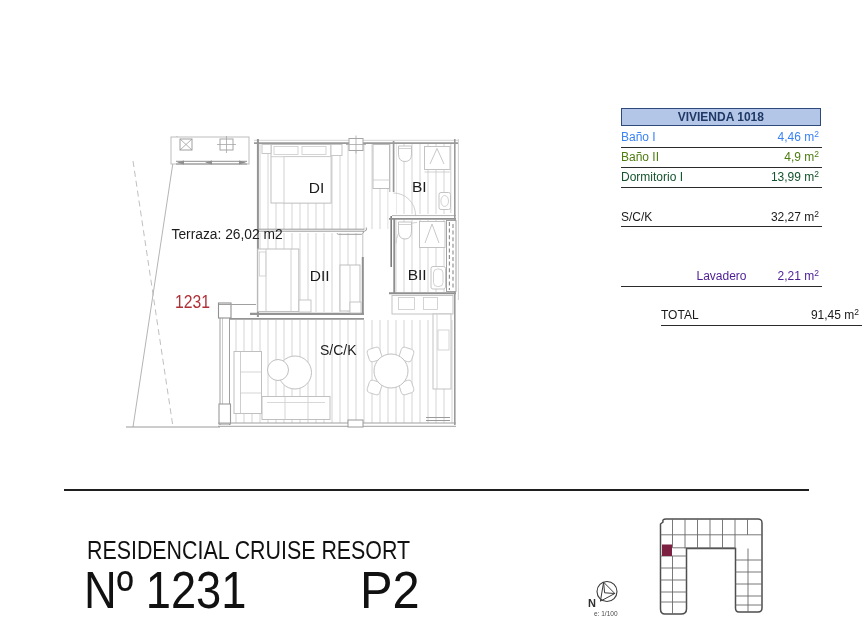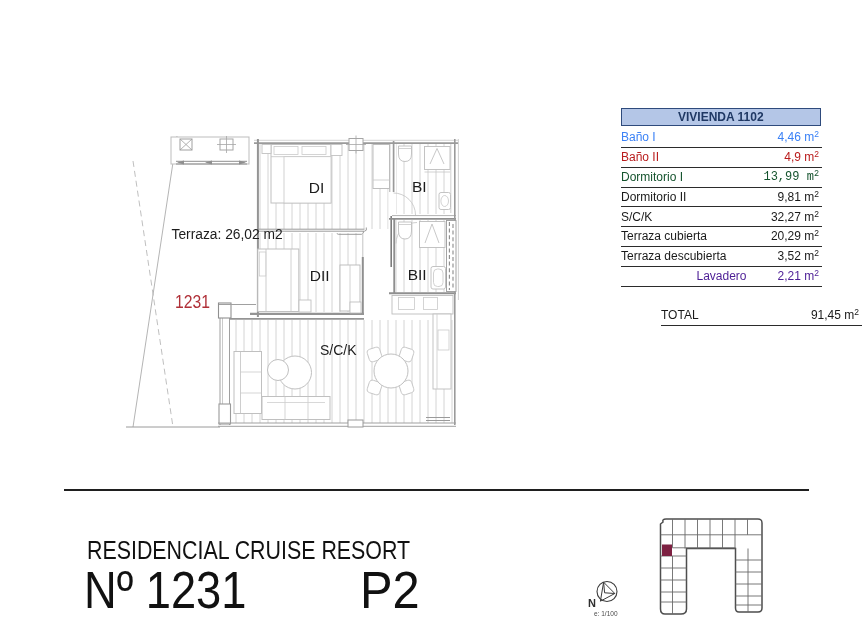--- a/index.html
+++ b/index.html
@@ -255,35 +255,32 @@
 
   <text x="320" y="355" font-size="14" fill="#1c1c1c" font-family="Liberation Sans, sans-serif">S/C/K</text>
 
   <text x="171.5" y="239" font-size="13.8" fill="#1c1c1c" font-family="Liberation Sans, sans-serif">Terraza: 26,02 m2</text>
 
   <text x="174.9" y="307.5" font-size="18.5" fill="#b03038" textLength="35" lengthAdjust="spacingAndGlyphs" font-family="Liberation Sans, sans-serif">1231</text>
 </svg>
 
 <div class="abs" style="left:621px;top:108px;width:201px;height:220px;font-family:'Liberation Sans',sans-serif;">
 
-  <div class="abs" style="left:0;top:0;width:197.6px;height:15.6px;background:#b4c6e7;border:1.7px solid #2e4a7c;text-align:center;font-size:12px;font-weight:bold;color:#1f3864;line-height:16px;">VIVIENDA 1102</div>
+  <div class="abs" style="left:0;top:0;width:197.6px;height:15.6px;background:#b4c6e7;border:1.7px solid #2e4a7c;text-align:center;font-size:12px;font-weight:bold;color:#1f3864;line-height:16px;">VIVIENDA 1018</div>
 
   <div class="abs" style="left:0;top:21.4px;width:201px;height:17.5px;border-bottom:1.7px solid #2b2b2b;font-size:12px;color:#3b82f6;line-height:17.5px;">Baño I<span style="position:absolute;right:3px;">4,46 m<span style="font-size:8.5px;vertical-align:4px;line-height:0;">2</span></span></div>
 
-  <div class="abs" style="left:0;top:41.2px;width:201px;height:17.5px;border-bottom:1.7px solid #2b2b2b;font-size:12px;color:#b91c1c;line-height:17.5px;">Baño II<span style="position:absolute;right:3px;">4,9 m<span style="font-size:8.5px;vertical-align:4px;line-height:0;">2</span></span></div>
-
-  <div class="abs" style="left:0;top:61.0px;width:201px;height:17.5px;border-bottom:1.7px solid #2b2b2b;font-size:12px;color:#14532d;line-height:17.5px;">Dormitorio I<span style="position:absolute;right:3px;font-family:Liberation Mono, monospace;">13,99 m<span style="font-size:8.5px;vertical-align:4px;line-height:0;">2</span></span></div>
-
-  <div class="abs" style="left:0;top:80.8px;width:201px;height:17.5px;border-bottom:1.7px solid #2b2b2b;font-size:12px;color:#1a1a1a;line-height:17.5px;">Dormitorio II<span style="position:absolute;right:3px;">9,81 m<span style="font-size:8.5px;vertical-align:4px;line-height:0;">2</span></span></div>
+  <div class="abs" style="left:0;top:41.2px;width:201px;height:17.5px;border-bottom:1.7px solid #2b2b2b;font-size:12px;color:#4d7c0f;line-height:17.5px;">Baño II<span style="position:absolute;right:3px;">4,9 m<span style="font-size:8.5px;vertical-align:4px;line-height:0;">2</span></span></div>
+
+  <div class="abs" style="left:0;top:61.0px;width:201px;height:17.5px;border-bottom:1.7px solid #2b2b2b;font-size:12px;color:#14532d;line-height:17.5px;">Dormitorio I<span style="position:absolute;right:3px;">13,99 m<span style="font-size:8.5px;vertical-align:4px;line-height:0;">2</span></span></div>
+
 
   <div class="abs" style="left:0;top:100.6px;width:201px;height:17.5px;border-bottom:1.7px solid #2b2b2b;font-size:12px;color:#1a1a1a;line-height:17.5px;">S/C/K<span style="position:absolute;right:3px;">32,27 m<span style="font-size:8.5px;vertical-align:4px;line-height:0;">2</span></span></div>
 
-  <div class="abs" style="left:0;top:120.4px;width:201px;height:17.5px;border-bottom:1.7px solid #2b2b2b;font-size:12px;color:#1a1a1a;line-height:17.5px;">Terraza cubierta<span style="position:absolute;right:3px;">20,29 m<span style="font-size:8.5px;vertical-align:4px;line-height:0;">2</span></span></div>
-
-  <div class="abs" style="left:0;top:140.2px;width:201px;height:17.5px;border-bottom:1.7px solid #2b2b2b;font-size:12px;color:#1a1a1a;line-height:17.5px;">Terraza descubierta<span style="position:absolute;right:3px;">3,52 m<span style="font-size:8.5px;vertical-align:4px;line-height:0;">2</span></span></div>
+
 
   <div class="abs" style="left:0;top:160.0px;width:201px;height:17.5px;border-bottom:1.7px solid #2b2b2b;font-size:12px;color:#4c1d95;line-height:17.5px;text-align:center;">Lavadero<span style="position:absolute;right:3px;">2,21 m<span style="font-size:8.5px;vertical-align:4px;line-height:0;">2</span></span></div>
 
   <div class="abs" style="left:0;top:199.4px;width:201px;height:17.5px;border-bottom:1.7px solid #2b2b2b;font-size:12px;color:#1a1a1a;line-height:17.5px;margin-left:40px;">TOTAL<span style="position:absolute;right:3px;">91,45 m<span style="font-size:8.5px;vertical-align:4px;line-height:0;">2</span></span></div>
 </div>
 
 <div class="abs" style="left:64px;top:488.5px;width:745px;height:2.6px;background:#1f1f1f;"></div>
 
 <div class="abs" style="left:86.5px;top:536px;font-size:25px;color:#111;white-space:nowrap;transform:scaleX(0.855);transform-origin:0 0;">RESIDENCIAL CRUISE RESORT</div>
 

